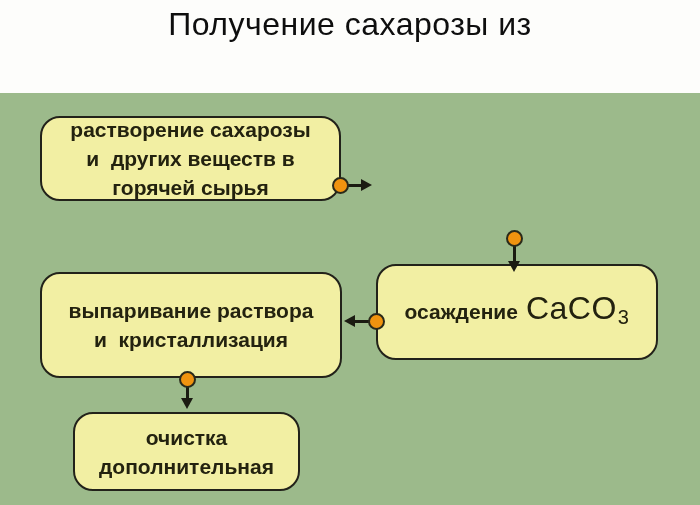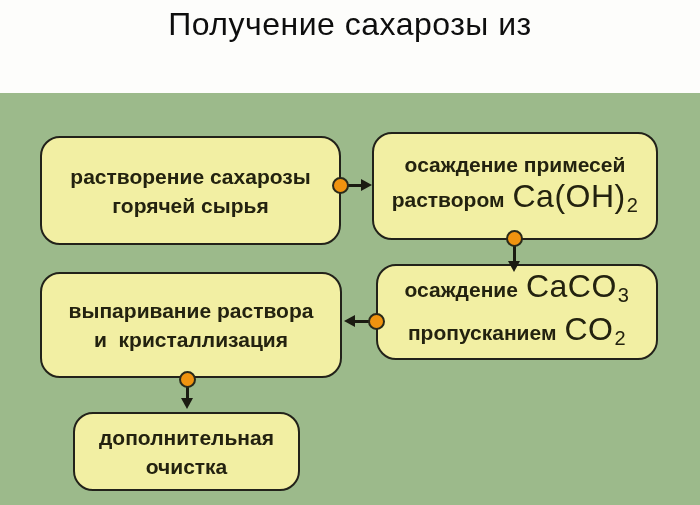--- a/index.html
+++ b/index.html
@@ -48,21 +48,21 @@
   }
   .formula {
     font-size: 32px; font-weight: 400; letter-spacing: 0.5px;
     margin-left: 8px; line-height: 34px;
   }
   .formula .sub {
     font-size: 20px; vertical-align: -5px; margin-left: 1px;
   }
   .formula-line { display: flex; align-items: baseline; justify-content: center; }
 
-  #box1 { left: 40px;  top: 136px; width: 301px; height: 109px; align-items: center; }
+  #box1 { left: 40px;  top: 116px; width: 301px; height: 85px; align-items: center; }
   #box2 { left: 372px; top: 132px; width: 286px; height: 108px; }
   #box3 { left: 40px;  top: 272px; width: 302px; height: 106px; }
   #box4 { left: 376px; top: 264px; width: 282px; height: 96px; }
   #box5 { left: 73px;  top: 412px; width: 227px; height: 79px; }
 
   
   .cdot {
     position: absolute; width: 13px; height: 13px;
     background: #f0930f; border: 2.5px solid #2a2a1a; border-radius: 50%;
   }
@@ -95,50 +95,40 @@
 <div class="page">
 
   <div class="title">
     <div class="t-line">Получение сахарозы из</div>
   </div>
 
   <div class="canvas"></div>
 
   <div class="fbox" id="box1">
     <div class="bline">растворение сахарозы</div>
+    <div class="bline">и&nbsp; других веществ в</div>
     <div class="bline">горячей сырья</div>
   </div>
 
-  <div class="fbox" id="box2">
-    <div class="bline">осаждение примесей</div>
-    <div class="bline formula-line">
-      <span>раствором</span>
-      <span class="formula"><span>Ca(OH)</span><span class="sub">2</span></span>
-    </div>
-  </div>
 
   <div class="fbox" id="box3">
     <div class="bline">выпаривание раствора</div>
     <div class="bline">и&nbsp; кристаллизация</div>
   </div>
 
   <div class="fbox" id="box4">
     <div class="bline formula-line">
       <span>осаждение</span>
       <span class="formula"><span>CaCO</span><span class="sub">3</span></span>
     </div>
-    <div class="bline formula-line">
-      <span>пропусканием</span>
-      <span class="formula"><span>CO</span><span class="sub">2</span></span>
-    </div>
   </div>
 
   <div class="fbox" id="box5">
+    <div class="bline">очистка</div>
     <div class="bline">дополнительная</div>
-    <div class="bline">очистка</div>
   </div>
 
   <div class="cline" id="c1-line"></div>
   <div class="ahead right" id="c1-arrow"></div>
   <div class="cdot" id="c1-dot"></div>
 
   <div class="cline" id="c2-line"></div>
   <div class="ahead down" id="c2-arrow"></div>
   <div class="cdot" id="c2-dot"></div>
 

